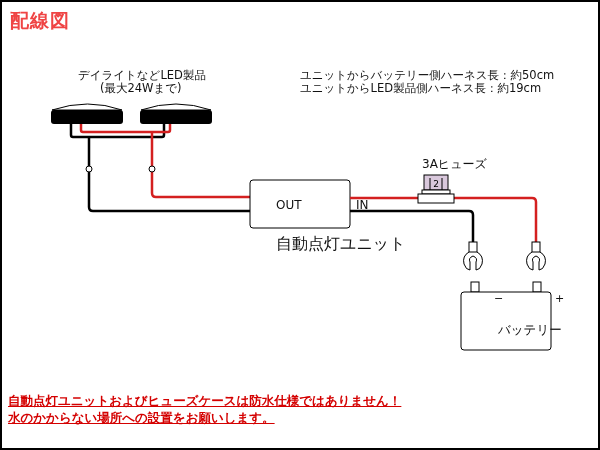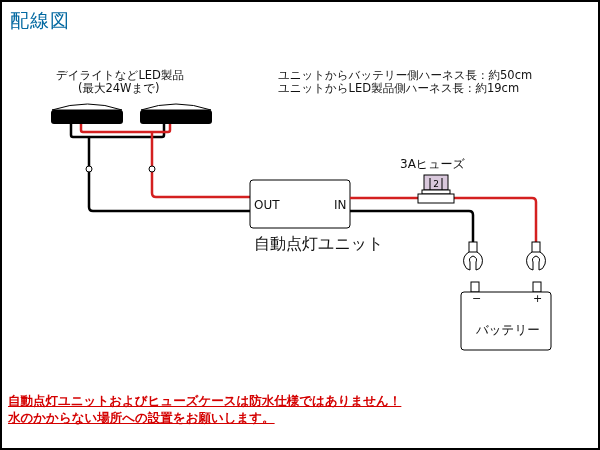--- a/index.html
+++ b/index.html
@@ -1,21 +1,21 @@
 <!DOCTYPE html>
 <html><head>
 <meta charset="utf-8">
 <style>
   html, body { margin: 0; padding: 0; background: #fff; }
   body { width: 600px; height: 450px; position: relative; overflow: hidden;
          font-family: "DejaVu Sans", sans-serif; }
   .frame { position: absolute; left: 0; top: 0; width: 596px; height: 446px;
            border: 2px solid #000; background: #fff; }
-  .title { position: absolute; left: 10px; top: 8px; font-size: 19px; font-weight: normal; color: #0369a1; letter-spacing: 1px; }
-  .txt { position: absolute; font-size: 11.5px; color: #111; white-space: nowrap; }
+  .title { position: absolute; left: 10px; top: 8px; font-size: 19px; font-weight: bold; color: #ef4444; letter-spacing: 1px; }
+  .txt { position: absolute; font-size: 11.5px; color: #111; white-space: nowrap; margin-left: 22px; }
   .notes { position: absolute; left: 8px; top: 392px; font-size: 12.5px; font-weight: bold; color: #d40000; line-height: 17px; }
   .notes div { white-space: nowrap; text-decoration: underline; }
   svg { position: absolute; left: 0; top: 0; }
 </style>
 </head>
 <body>
 
 <div class="frame"></div>
 
 <div class="title">配線図</div>

